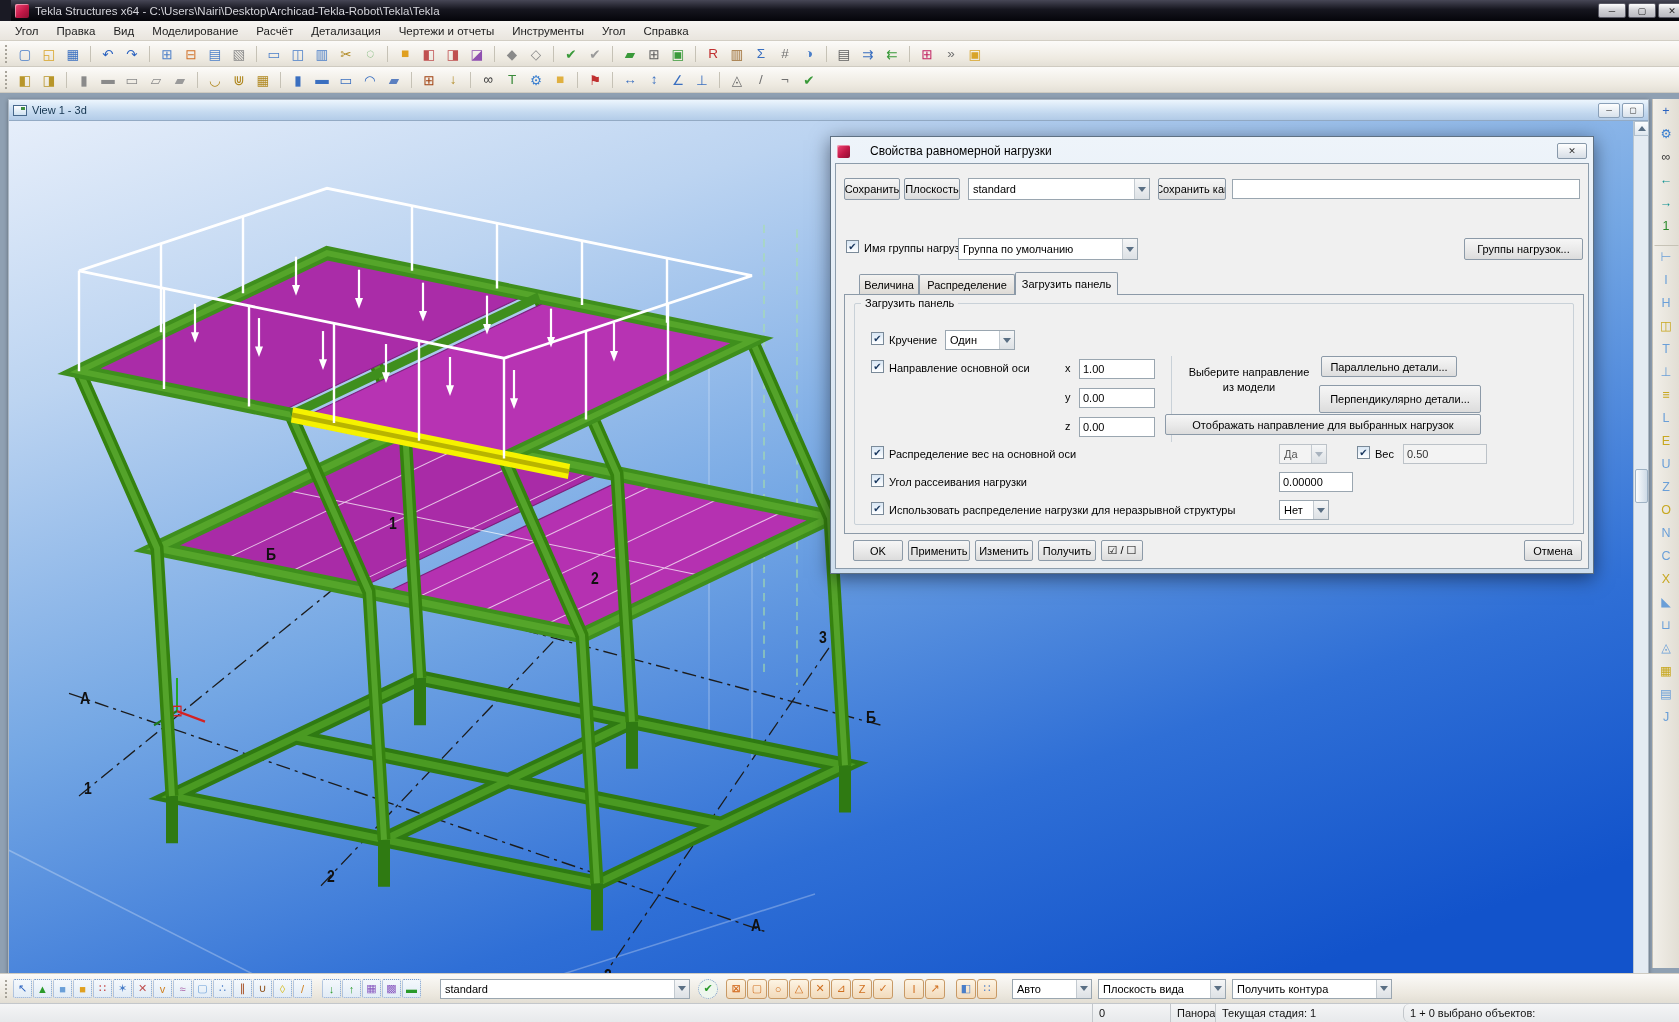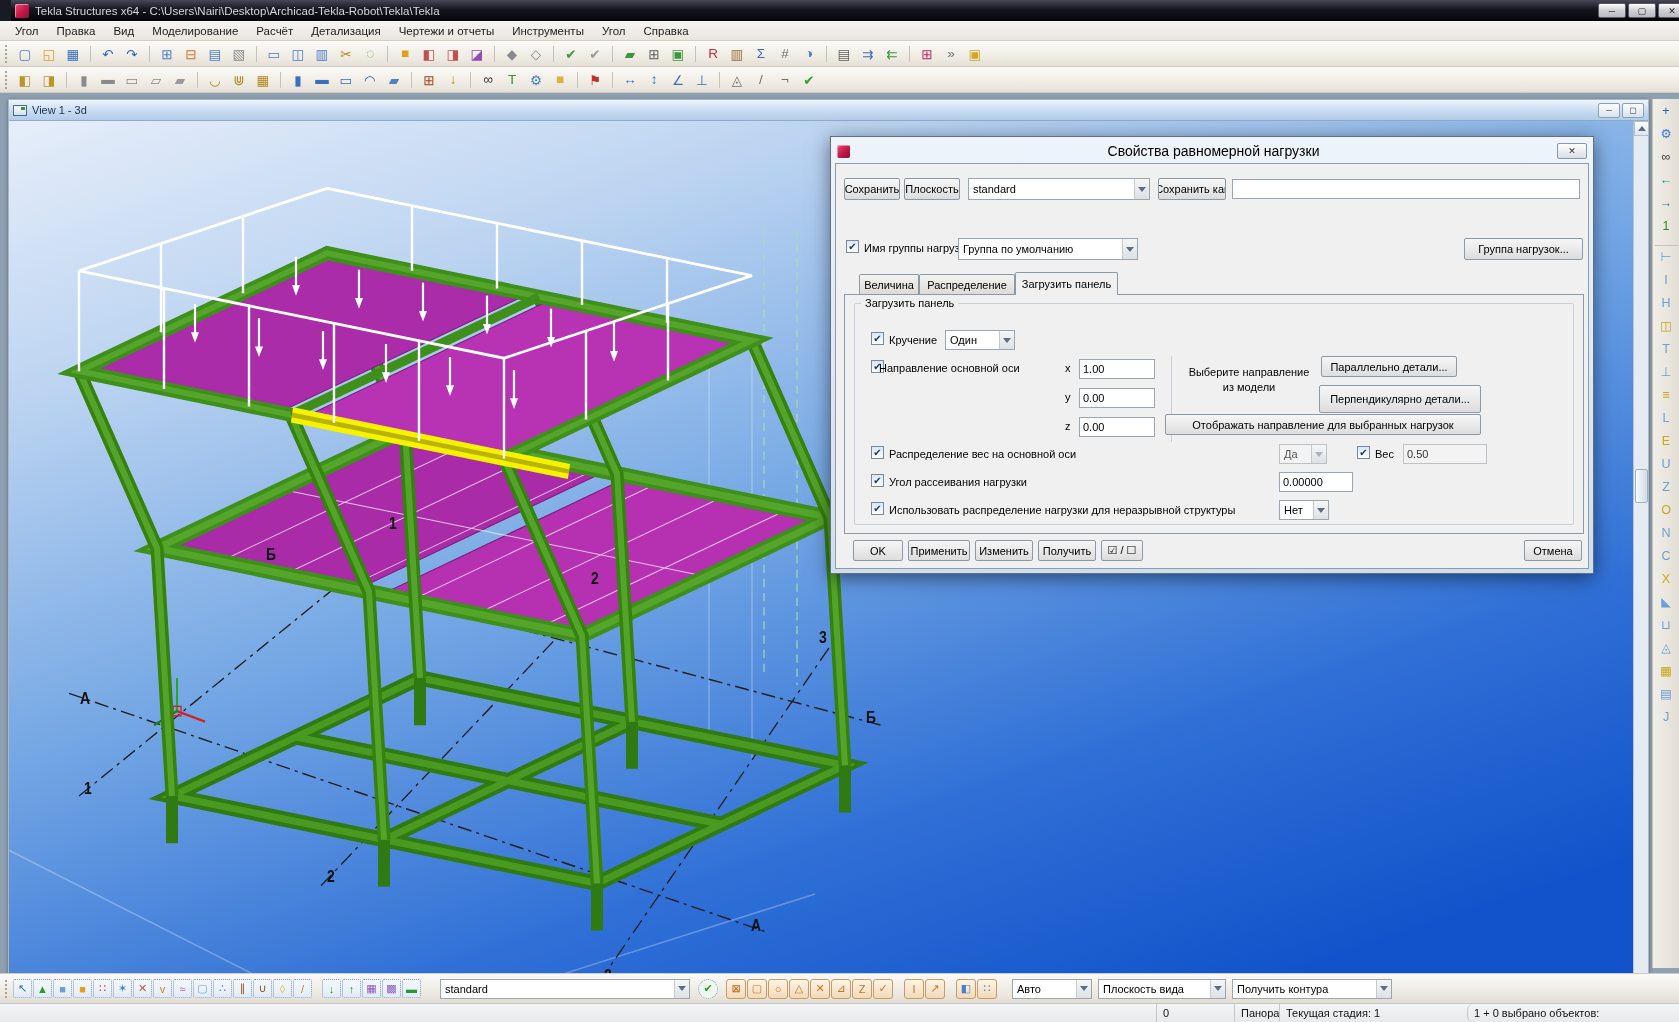--- a/index.html
+++ b/index.html
@@ -73,21 +73,21 @@
     background:linear-gradient(90deg,#f2efe9,#e2ded4); border-left:1px solid #c4c0b6; }
   .rti { width:25px; height:23px; margin:0 auto; display:flex; align-items:center; justify-content:center;
     font-size:12.5px; border:1px solid transparent; border-radius:2px; }
   .rti.sep { margin-top:8px; border-top:1px solid #c6c2b6; border-radius:0; }
 
   
   .dialog { position:absolute; left:830px; top:136px; width:764px; height:438px;
     border:1px solid #5f7183; background:linear-gradient(#eef4fa,#cfdeed);
     box-shadow:0 4px 18px rgba(0,0,10,.5); padding:4px; z-index:50; }
   .dlg-title { height:22px; display:flex; align-items:center; padding:0 2px 2px 2px; }
-  .dlg-title-text { font-size:14px; color:#000; flex:1; margin-left:14px;text-align:center; }
+  .dlg-title-text { font-size:12px; color:#000; flex:1; margin-left:14px; }
   .dlg-close { width:30px; height:16px; display:flex; align-items:center; justify-content:center;
     font-size:9px; color:#333; background:linear-gradient(#fefefe,#d7dee6); border:1px solid #8899aa; border-radius:2px; }
   .dlg-client { position:relative; background:#f0f0f0; border:1px solid #8c9cab;
     height:406px; font-size:11px; color:#000; }
 
   .btn { display:flex; align-items:center; justify-content:center; font-size:11px; color:#000;
     background:linear-gradient(#f6f6f6,#e9e9e9 55%,#dcdcdc); border:1px solid #8c9aa8; border-radius:2px;
     white-space:nowrap; overflow:hidden; }
   .field { position:absolute; height:20px; border:1px solid #9aa6b0; background:#fff; font-size:11px;
     padding:0 3px; font-family:"Liberation Sans",sans-serif; }
@@ -428,41 +428,41 @@
     <input class="field" style="left: 396px; top: 15px; width: 348px;" value="">
 
     <span class="cb" style="left:10px;top:76px;"></span>
     <span class="dlabel" style="left:28px;top:78px;">Имя группы нагрузки</span>
     <div class="combo" style="left:122px;top:74px;width:180px;height:22px;">
       <span class="combo-text">Группа по умолчанию</span>
       <span class="combo-arrow">
           <span class="tri-d"></span>
         </span>
     </div>
-    <div class="btn abs" style="left:628px;top:74px;width:119px;height:22px;">Группа нагрузок...</div>
+    <div class="btn abs" style="left:628px;top:74px;width:119px;height:22px;">Группы нагрузок...</div>
 
     <div class="tab" style="left:23px;width:60px;">Величина</div>
       <div class="tab" style="left: 83px; width: 96px;">Распределение</div>
       <div class="tab active" style="left: 179px; width: 103px;">Загрузить панель</div>
 
     <div class="tabpanel">
       <div class="groupbox">
         <span class="group-label">Загрузить панель</span>
 
         <span class="cb" style="left:16px;top:28px;"></span>
         <span class="dlabel" style="left:34px;top:30px;">Кручение</span>
         <div class="combo" style="left:90px;top:26px;width:70px;">
           <span class="combo-text">Один</span>
           <span class="combo-arrow">
               <span class="tri-d"></span>
             </span>
         </div>
 
         <span class="cb" style="left:16px;top:56px;"></span>
-        <span class="dlabel" style="left:24px;top:58px;">Направление основной оси</span>
+        <span class="dlabel" style="left:34px;top:58px;">Направление основной оси</span>
         <span class="dlabel" style="left:210px;top:58px;">x</span>
         <input class="field" style="left: 224px; top: 55px; width: 76px;" value="1.00">
         <span class="dlabel" style="left:210px;top:87px;">y</span>
         <input class="field" style="left: 224px; top: 84px; width: 76px;" value="0.00">
         <span class="dlabel" style="left:210px;top:116px;">z</span>
         <input class="field" style="left: 224px; top: 113px; width: 76px;" value="0.00">
 
         <div class="vdiv" style="left:316px;top:52px;height:86px;"></div>
 
         <span class="dlabel" style="left:330px;top:62px;width:128px;text-align:center;">Выберите направление</span>
@@ -567,14 +567,14 @@
         <span class="tri-d"></span>
       </span>
   </div>
 </div>
 
 <div class="statusbar">
   <div class="status-fill"></div>
   <div class="status-cell" style="width: 78px;">0</div>
     <div class="status-cell" style="width: 45px;">Панорам</div>
     <div class="status-cell" style="width: 188px;">Текущая стадия: 1</div>
-    <div class="status-cell" style="width: 212px; border-radius: 6px;">1 + 0 выбрано объектов:</div>
+    <div class="status-cell" style="width: 276px; border-radius: 6px;">1 + 0 выбрано объектов:</div>
 </div>
 
 </body></html>

